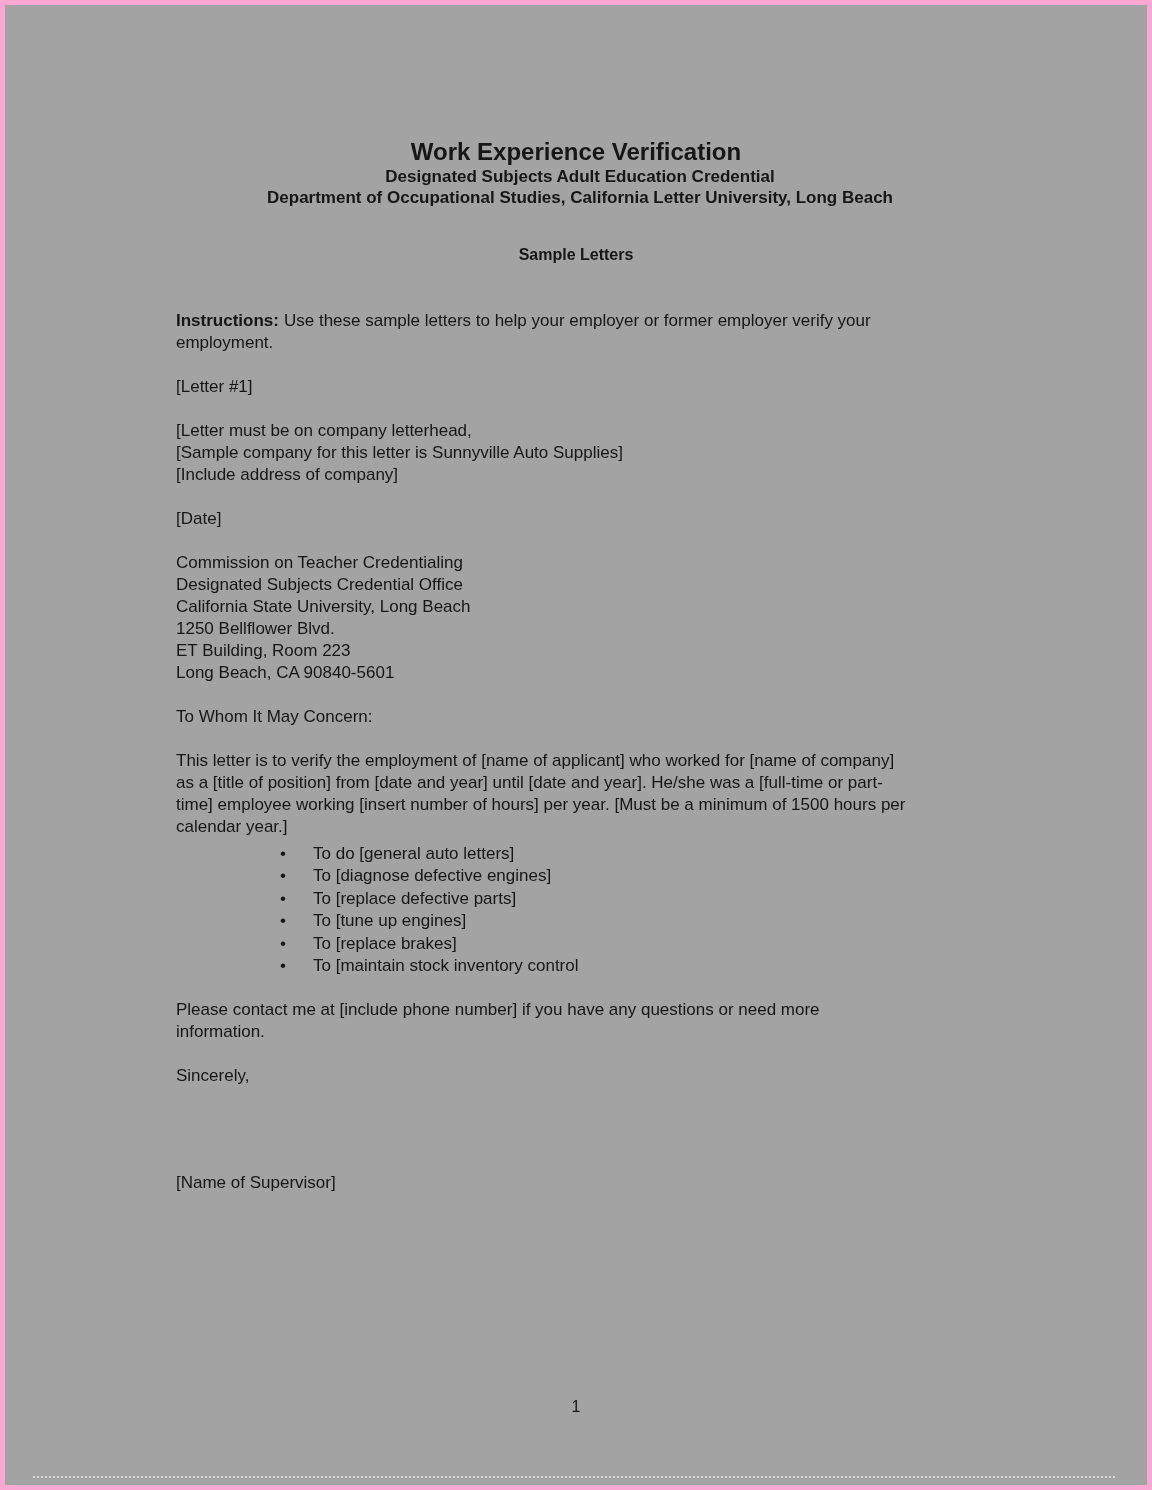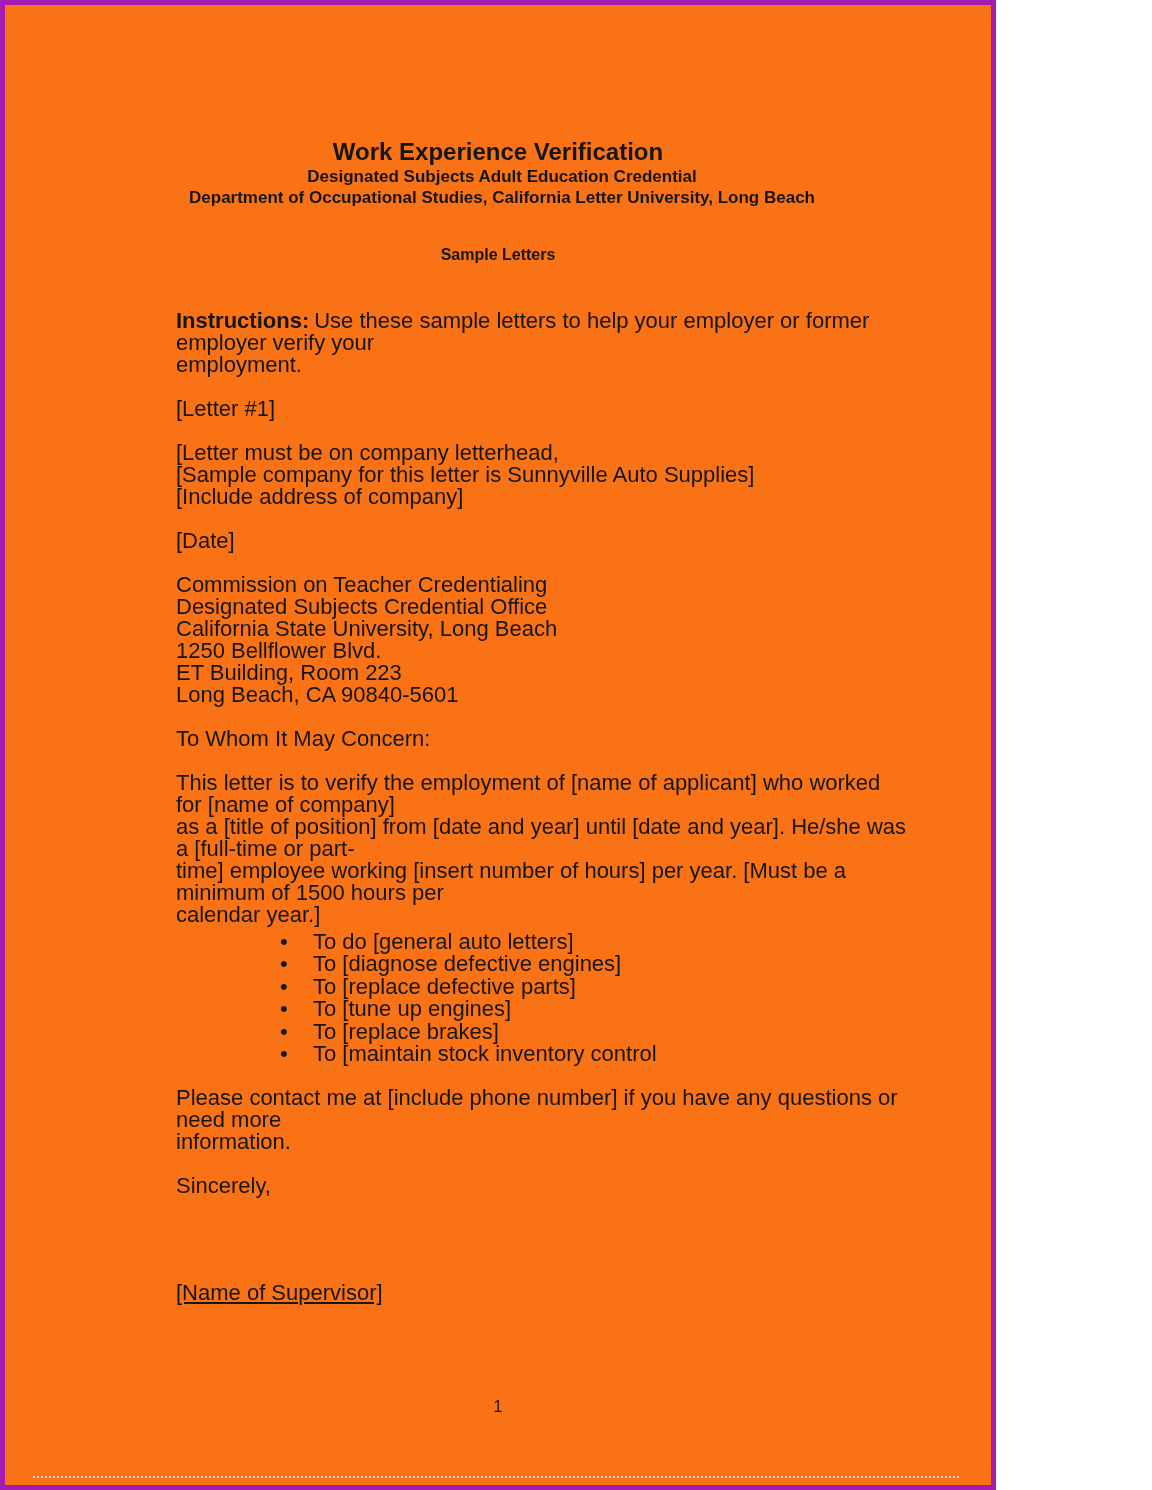--- a/index.html
+++ b/index.html
@@ -2,25 +2,25 @@
 <html><head>
 <meta charset="utf-8">
 <style>
   html, body {
     margin: 0;
     padding: 0;
     background: #ffffff;
   }
   .page {
     position: relative;
-    width: 996px;
+    width: 1152px;
     height: 1490px;
     box-sizing: border-box;
-    border: 5px solid #a21caf;
-    background: #f97316;
+    border: 5px solid #f9a8d4;
+    background: #a3a3a3;
     font-family: "Liberation Sans", "DejaVu Sans", sans-serif;
     color: #161616;
     overflow: hidden;
   }
   .doc-header {
     padding-top: 133px;
     text-align: center;
   }
   .doc-title {
     font-size: 24px;
@@ -35,21 +35,21 @@
   }
   .section-heading {
     margin-top: 34px;
     font-size: 16px;
     font-weight: bold;
     line-height: 26px;
   }
   .doc-body {
     padding-left: 171px;
     padding-right: 80px;
-    font-size: 22px;
+    font-size: 17px;
     line-height: 22px;
   }
   .para {
     margin: 22px 0 0 0;
     white-space: pre-line;
   }
   .para.first {
     margin-top: 42px;
   }
   .bold-label {
@@ -68,21 +68,20 @@
   }
   ul.duties-list li::before {
     content: "\2022";
     position: absolute;
     left: 104px;
     top: 0;
   }
   .signature-block {
     margin-top: 63px;
     white-space: pre-line;
-    text-decoration: underline;
   }
   .page-footer {
     position: absolute;
     left: 0;
     right: 0;
     bottom: 68px;
     text-align: center;
     font-size: 16px;
     line-height: 20px;
   }

